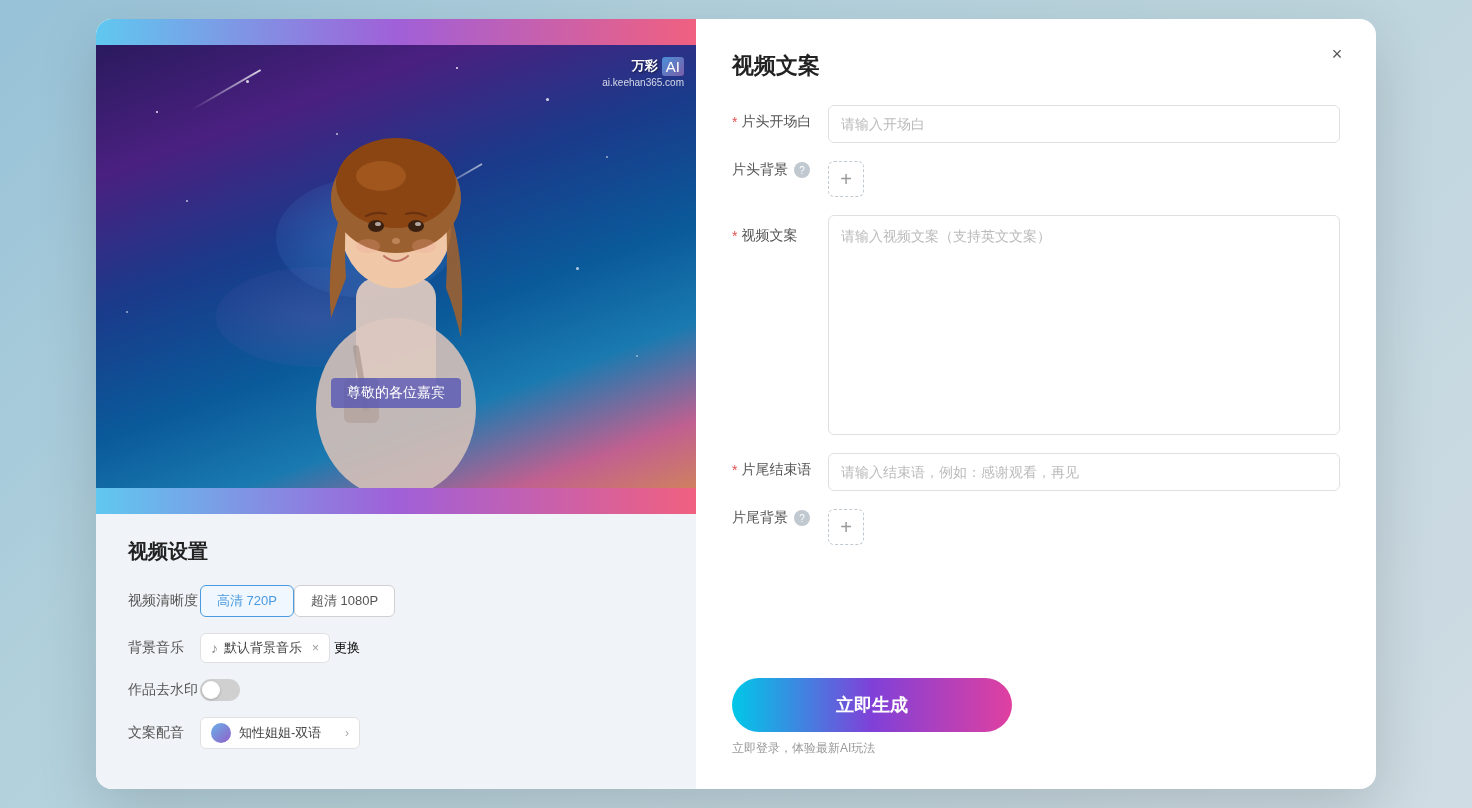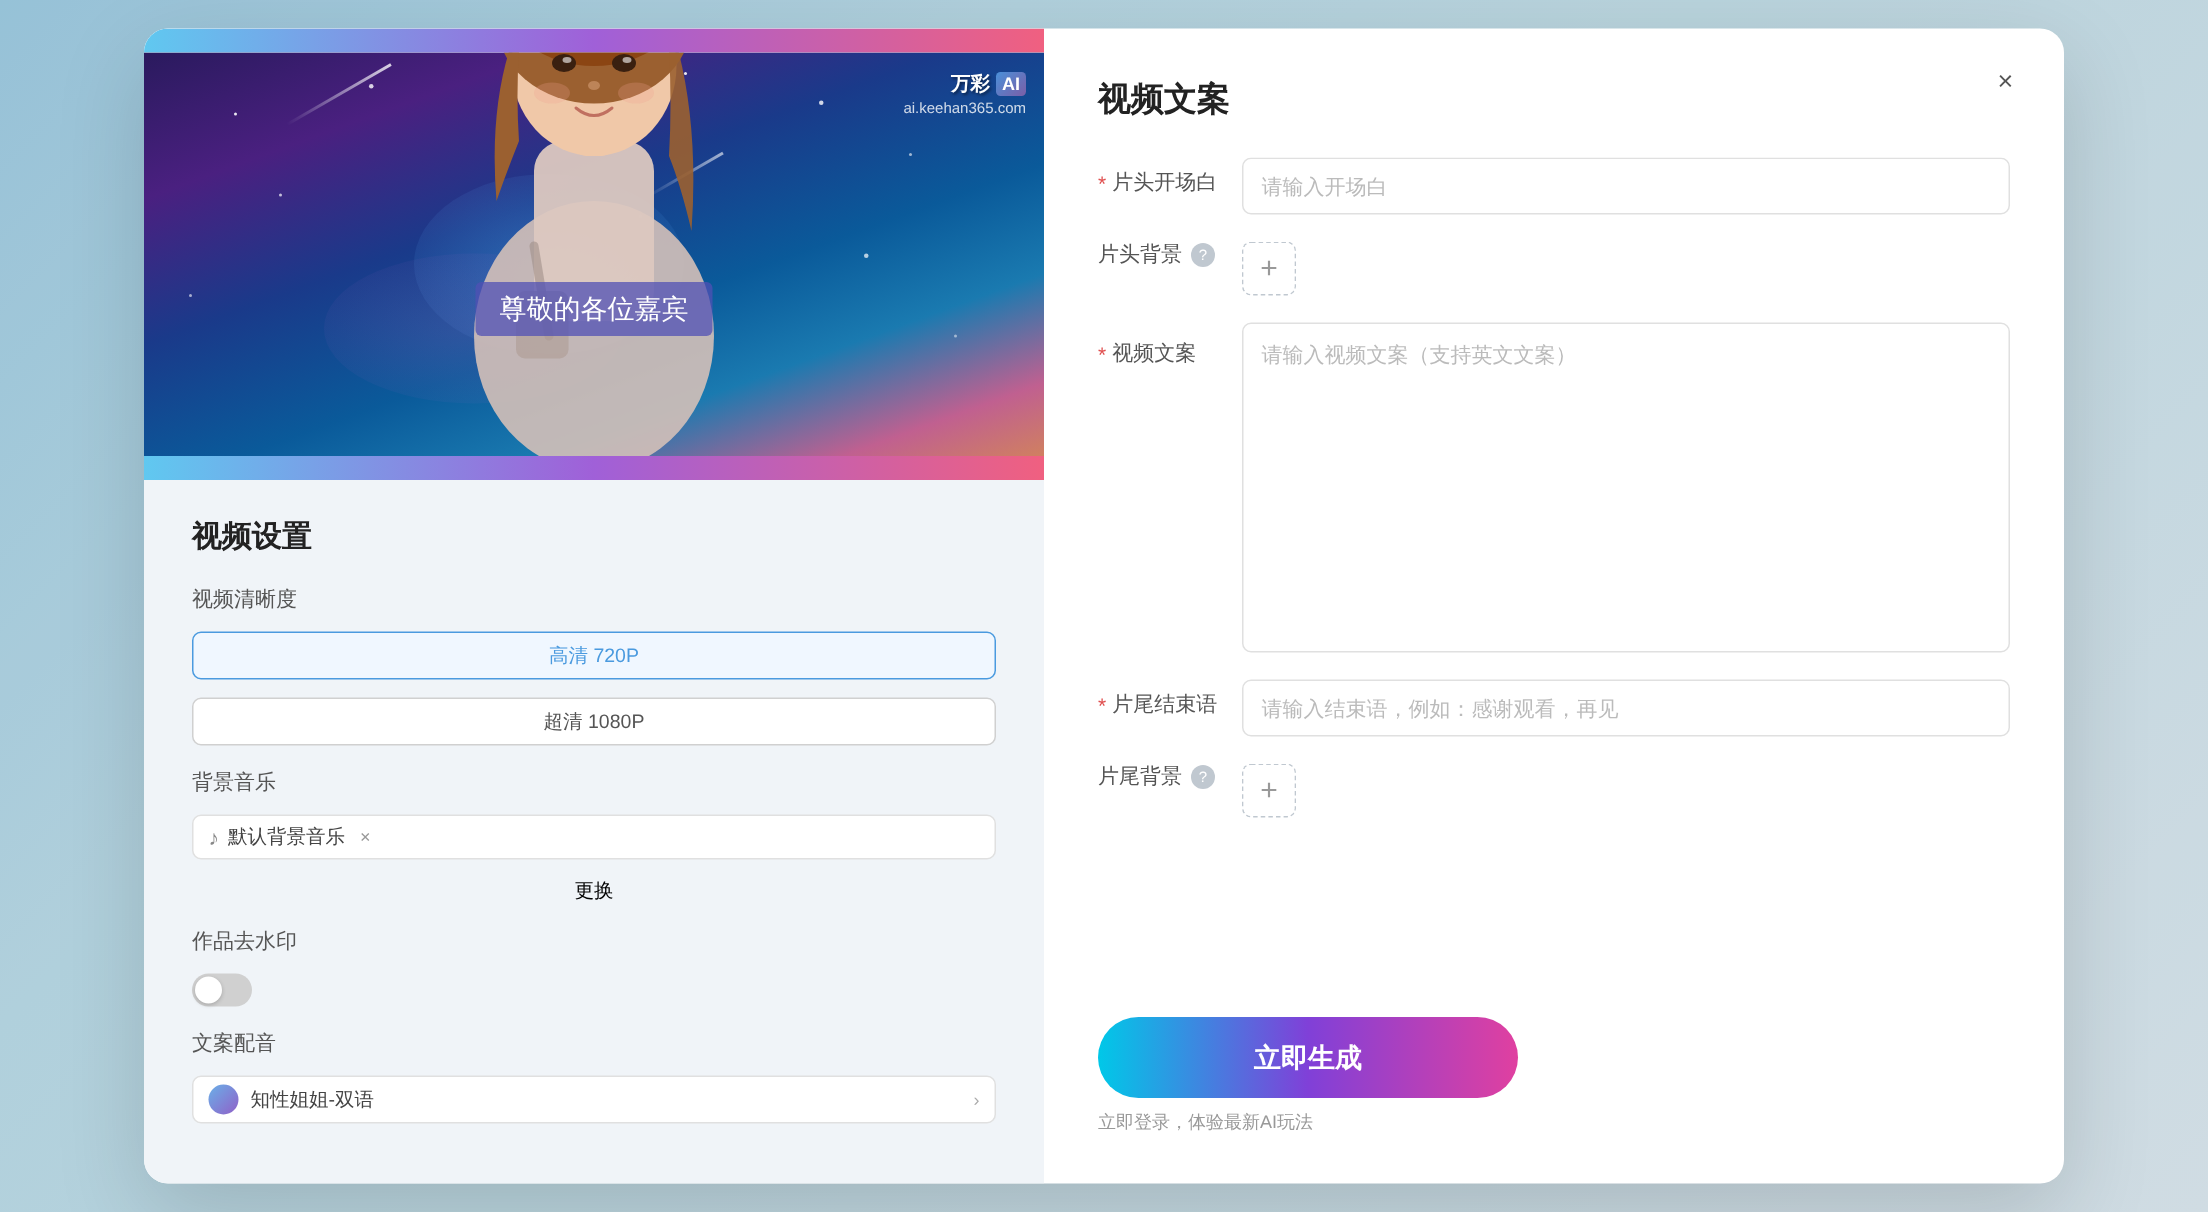--- a/index.html
+++ b/index.html
@@ -86,21 +86,21 @@
     
     .subtitle-overlay {
       position: absolute;
       bottom: 80px;
       left: 50%;
       transform: translateX(-50%);
       background: rgba(80, 80, 180, 0.75);
       color: white;
       padding: 6px 16px;
       border-radius: 4px;
-      font-size: 18px;
+      font-size: 14px;
       white-space: nowrap;
       font-weight: 500;
     }
 
     
     .watermark {
       position: absolute;
       top: 12px;
       right: 12px;
       display: flex;
@@ -111,22 +111,22 @@
     .watermark-text {
       color: white;
       font-size: 13px;
       font-weight: 600;
       text-shadow: 1px 1px 2px rgba(0,0,0,0.5);
     }
 
     .ai-badge {
       background: linear-gradient(135deg, #4a90d9, #7b5ea7);
       color: white;
-      font-size: 12px;
-      font-weight: bold;
+      font-size: 15px;
+      font-weight: normal;
       padding: 1px 4px;
       border-radius: 3px;
     }
 
     .watermark-domain {
       color: rgba(255,255,255,0.8);
       font-size: 10px;
       position: absolute;
       top: 32px;
       right: 12px;
@@ -153,23 +153,22 @@
 
     .settings-title {
       font-size: 20px;
       font-weight: 700;
       color: #222;
       margin-bottom: 20px;
     }
 
     .setting-row {
       display: flex;
+      align-items: center;
       margin-bottom: 16px;
-      gap: 12px;
-      flex-direction: column;
     }
 
     .setting-label {
       font-size: 14px;
       color: #555;
       width: 72px;
       flex-shrink: 0;
     }
 
     

